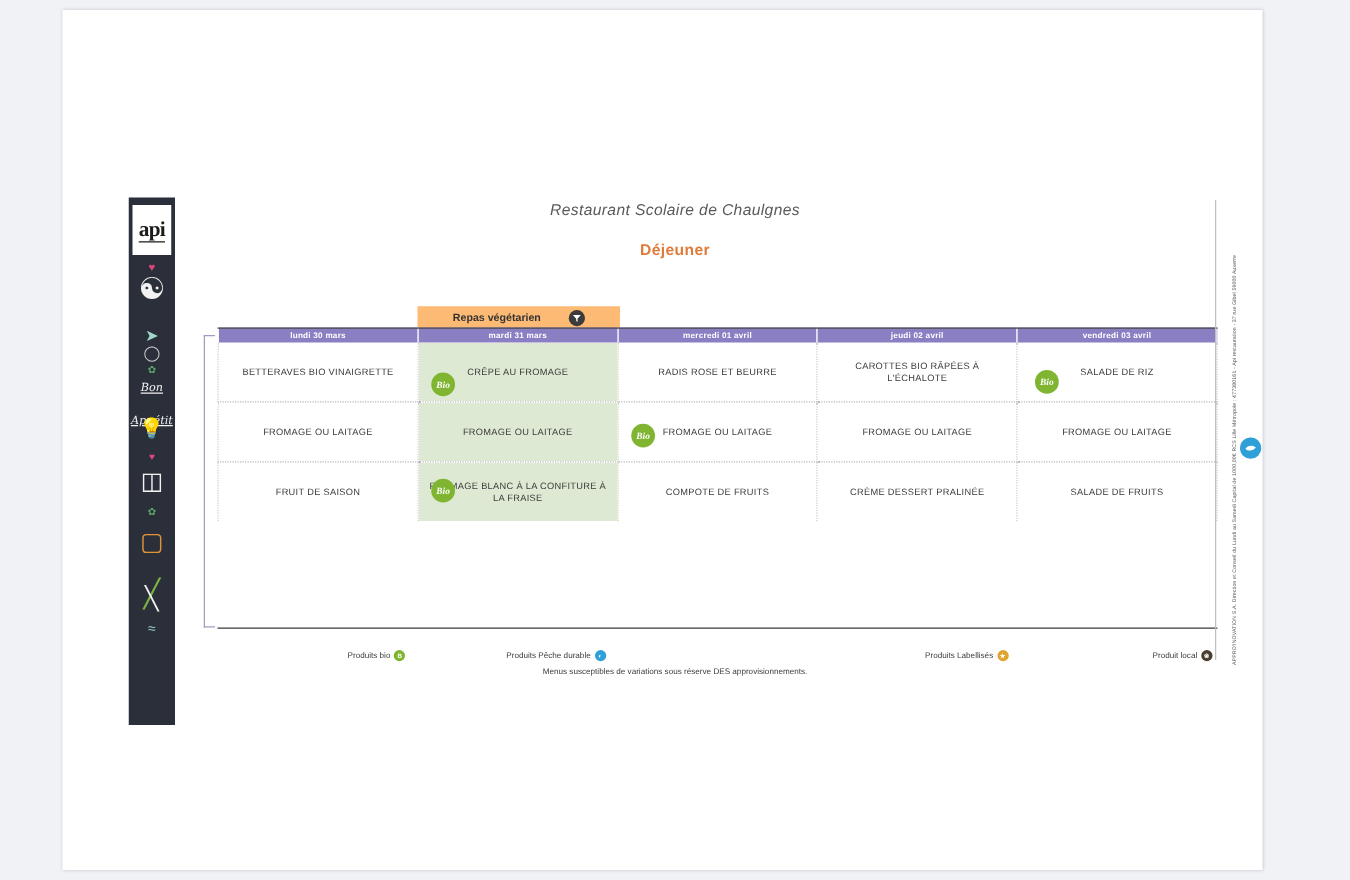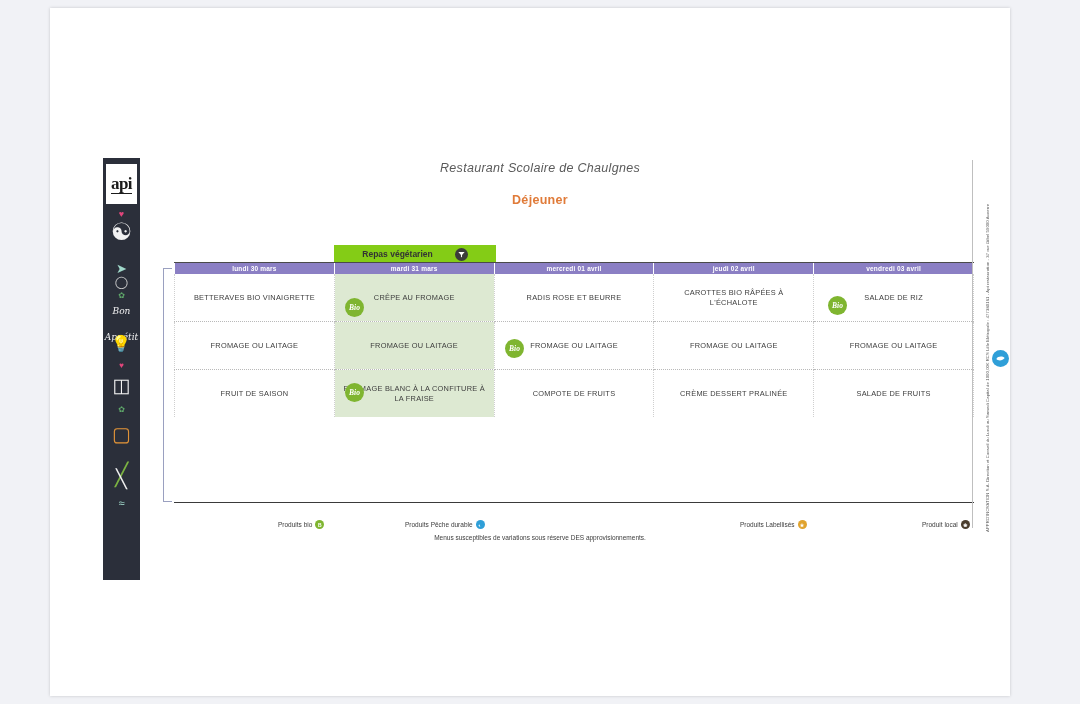--- a/index.html
+++ b/index.html
@@ -65,20 +65,21 @@
   .script-text {
     position: absolute;
     left: 0;
     width: 37px;
     text-align: center;
     font-family: "DejaVu Serif", serif;
     font-style: italic;
     font-size: 9px;
     color: #f2f2f2;
     line-height: 10px;
+    text-decoration: underline;
   }
 
   
   .restaurant-title {
     position: absolute;
     left: 0;
     top: 161px;
     width: 1080px;
     text-align: center;
     font-size: 12.5px;
@@ -98,21 +99,21 @@
     letter-spacing: 0.3px;
   }
 
   
   .veg-banner {
     position: absolute;
     left: 334px;
     top: 245px;
     width: 162px;
     height: 18px;
-    background: #84cc16;
+    background: #fdba74;
     display: flex;
     align-items: center;
     justify-content: center;
     gap: 22px;
   }
   .veg-banner-label {
     font-size: 8.5px;
     font-weight: bold;
     color: #333333;
   }

